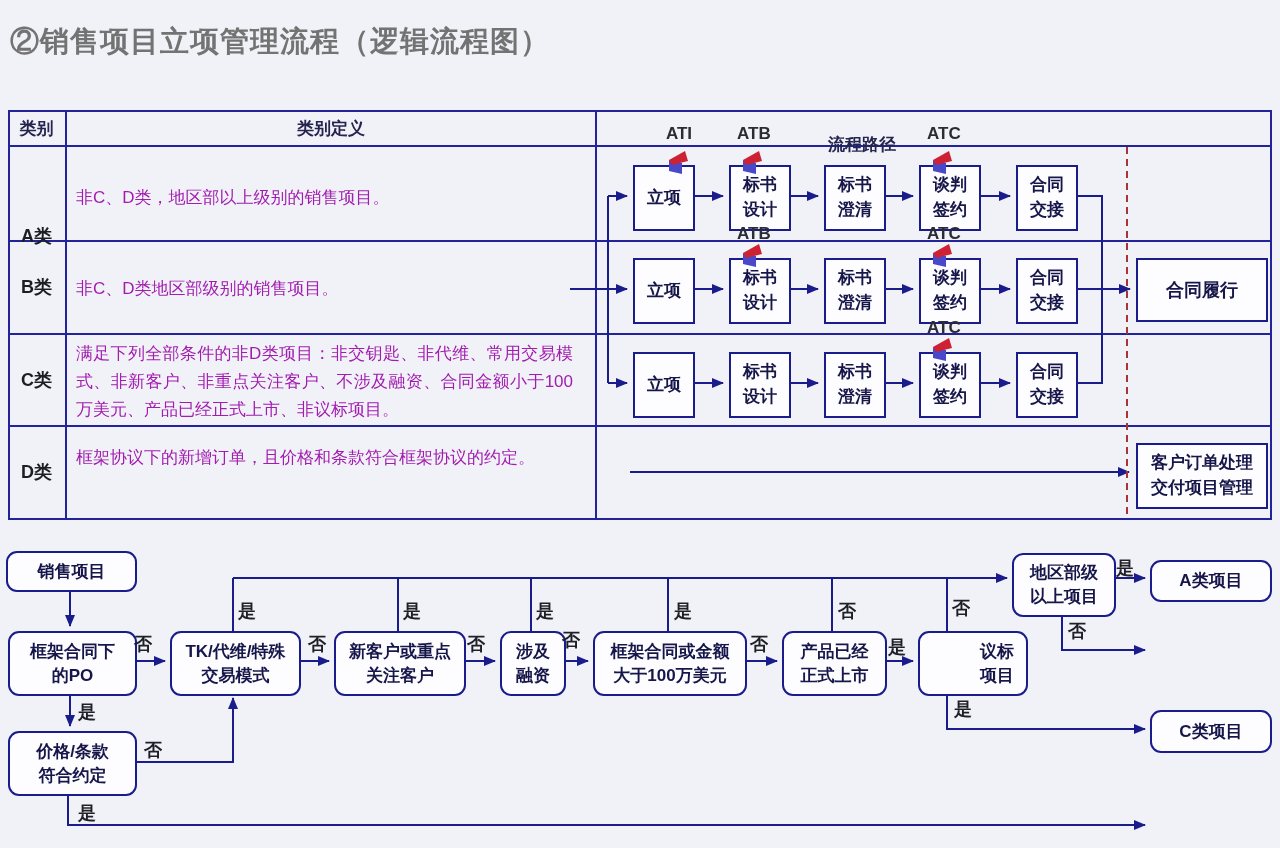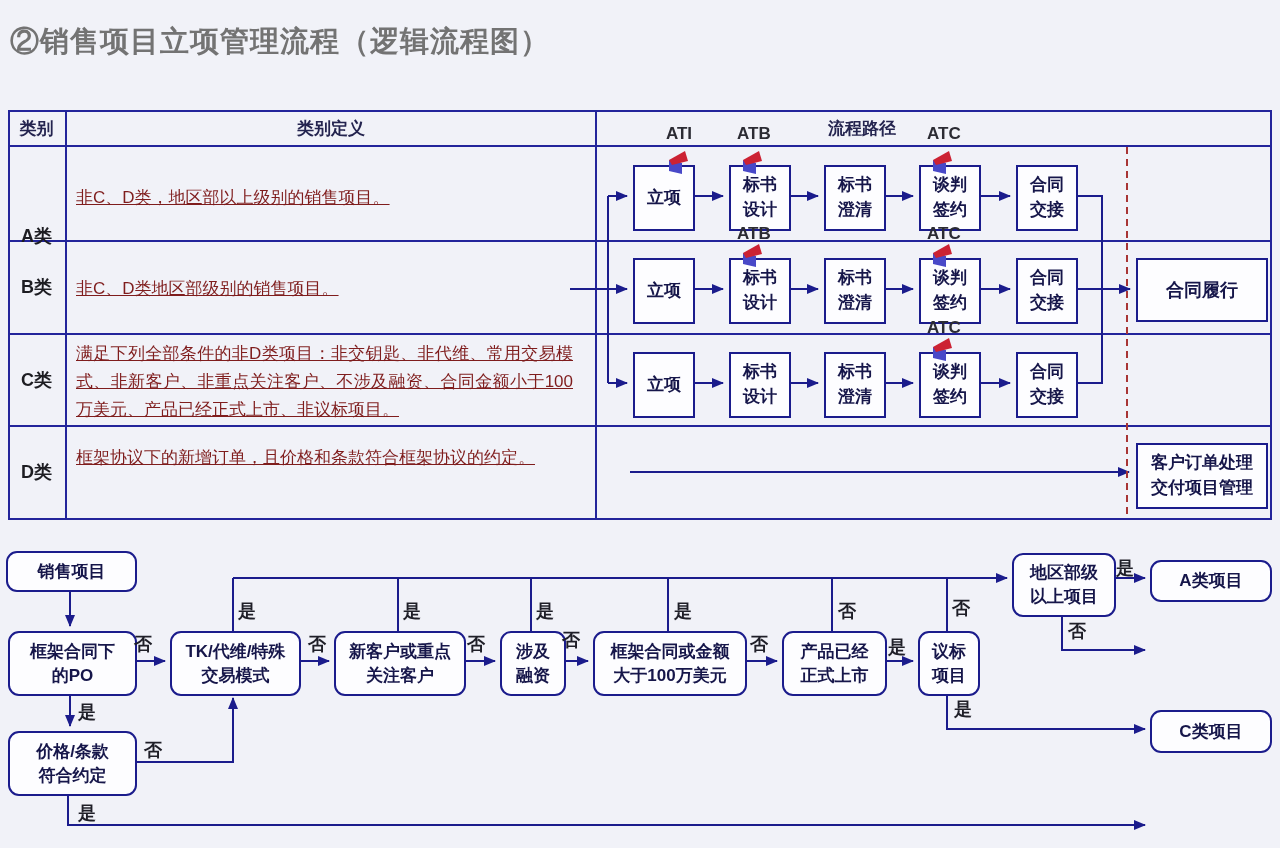--- a/index.html
+++ b/index.html
@@ -13,21 +13,21 @@
   .abs{position:absolute;}
   #page-title{
     left:10px;top:22px;width:900px;
     font-size:29px;font-weight:bold;color:#737373;letter-spacing:1px;
   }
   
   .tline{background:#23249b;}
   .cell-center{display:flex;align-items:center;justify-content:center;text-align:center;}
   .hdr{font-size:17px;font-weight:600;color:#24244f;}
   .cat{font-size:18px;font-weight:600;color:#1d1d22;}
-  .def{font-size:17px;color:#7f1d1d;line-height:28px;text-align:justify;text-decoration:underline;}
+  .def{font-size:17px;color:#a21caf;line-height:28px;text-align:justify;}
   
   .fbox{
     background:#fdfdff;border:2px solid #1b1c8c;color:#16164a;
     font-size:17px;font-weight:600;line-height:1.45;
     display:flex;align-items:center;justify-content:center;text-align:center;
     white-space:pre-line;z-index:2;
   }
   
   .rbox{
     background:#fdfdff;border:2px solid #1b1c8c;border-radius:11px;color:#16164a;
@@ -111,21 +111,21 @@
   <div class="abs tline" style="left:1270px;top:110px;width:2px;height:410px;"></div>
   <div class="abs tline" style="left:8px;top:145px;width:1264px;height:2px;"></div>
   <div class="abs tline" style="left:8px;top:240px;width:1264px;height:2px;"></div>
   <div class="abs tline" style="left:8px;top:333px;width:1264px;height:2px;"></div>
   <div class="abs tline" style="left:8px;top:425px;width:1264px;height:2px;"></div>
   <div class="abs tline" style="left:65px;top:110px;width:2px;height:410px;"></div>
   <div class="abs tline" style="left:595px;top:110px;width:2px;height:410px;"></div>
 
   <div class="abs hdr cell-center" style="left:8px;top:112px;width:57px;height:32px;">类别</div>
   <div class="abs hdr cell-center" style="left:67px;top:112px;width:528px;height:32px;">类别定义</div>
-  <div class="abs hdr cell-center" style="left:822px;top:114px;width:80px;height:28px;">流程路径</div>
+  <div class="abs hdr cell-center" style="left:822px;top:130px;width:80px;height:28px;">流程路径</div>
   <div class="abs ms" style="left:663px;top:124px;width:32px;">ATI</div>
   <div class="abs ms" style="left:737px;top:124px;width:32px;">ATB</div>
   <div class="abs ms" style="left:927px;top:124px;width:32px;">ATC</div>
   <div class="abs ms" style="left:737px;top:224px;width:32px;">ATB</div>
   <div class="abs ms" style="left:927px;top:224px;width:32px;">ATC</div>
   <div class="abs ms" style="left:927px;top:318px;width:32px;">ATC</div>
 
   <div class="abs cat cell-center" style="left:8px;top:147px;width:57px;height:92px;margin-top:43px;">A类</div>
   <div class="abs cat cell-center" style="left:8px;top:242px;width:57px;height:90px;">B类</div>
   <div class="abs cat cell-center" style="left:8px;top:335px;width:57px;height:89px;">C类</div>
@@ -201,21 +201,21 @@
   <div class="abs rbox" style="left:170px;top:631px;width:127px;height:61px;">TK/代维/特殊
 交易模式</div>
   <div class="abs rbox" style="left:334px;top:631px;width:128px;height:61px;">新客户或重点
 关注客户</div>
   <div class="abs rbox" style="left:500px;top:631px;width:62px;height:61px;">涉及
 融资</div>
   <div class="abs rbox" style="left:593px;top:631px;width:150px;height:61px;">框架合同或金额
 大于100万美元</div>
   <div class="abs rbox" style="left:782px;top:631px;width:101px;height:61px;">产品已经
 正式上市</div>
-  <div class="abs rbox" style="left:918px;top:631px;width:58px;height:61px;">议标
+  <div class="abs rbox" style="left:918px;top:631px;width:58px;height:61px;padding-left:48px;">议标
 项目</div>
   <div class="abs rbox" style="left:1012px;top:553px;width:100px;height:60px;">地区部级
 以上项目</div>
   <div class="abs rbox" style="left:8px;top:731px;width:125px;height:61px;">价格/条款
 符合约定</div>
   <div class="abs rbox" style="left:1150px;top:560px;width:118px;height:38px;">A类项目</div>
   <div class="abs rbox" style="left:1150px;top:710px;width:118px;height:39px;">C类项目</div>
 
   <div class="abs yn" style="left:132px;top:632px;">否</div>
   <div class="abs yn" style="left:236px;top:599px;">是</div>

